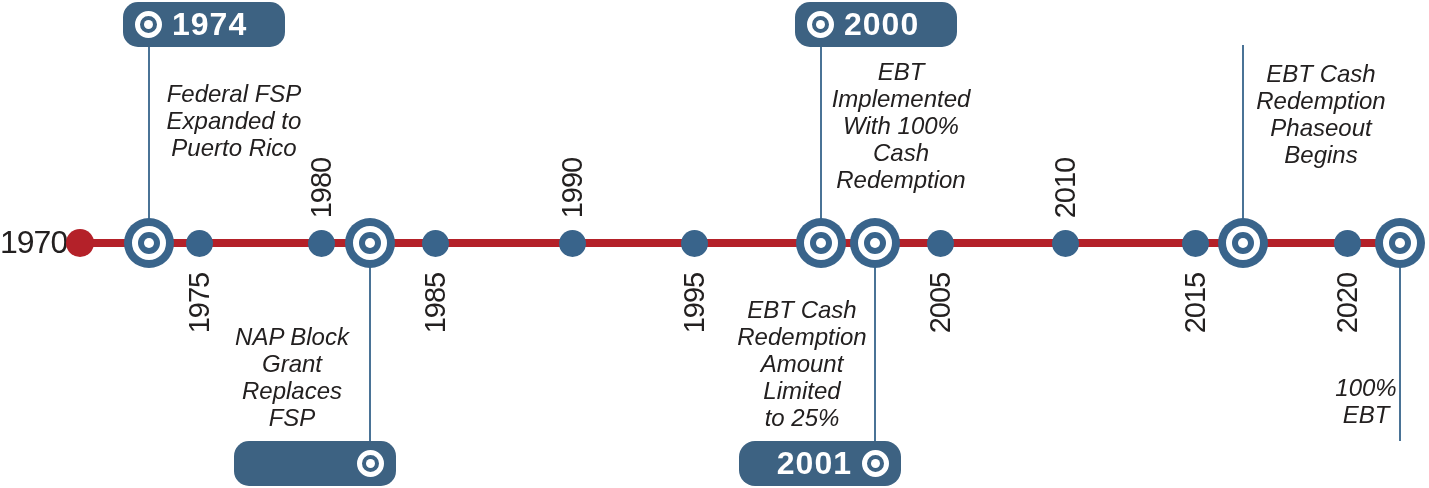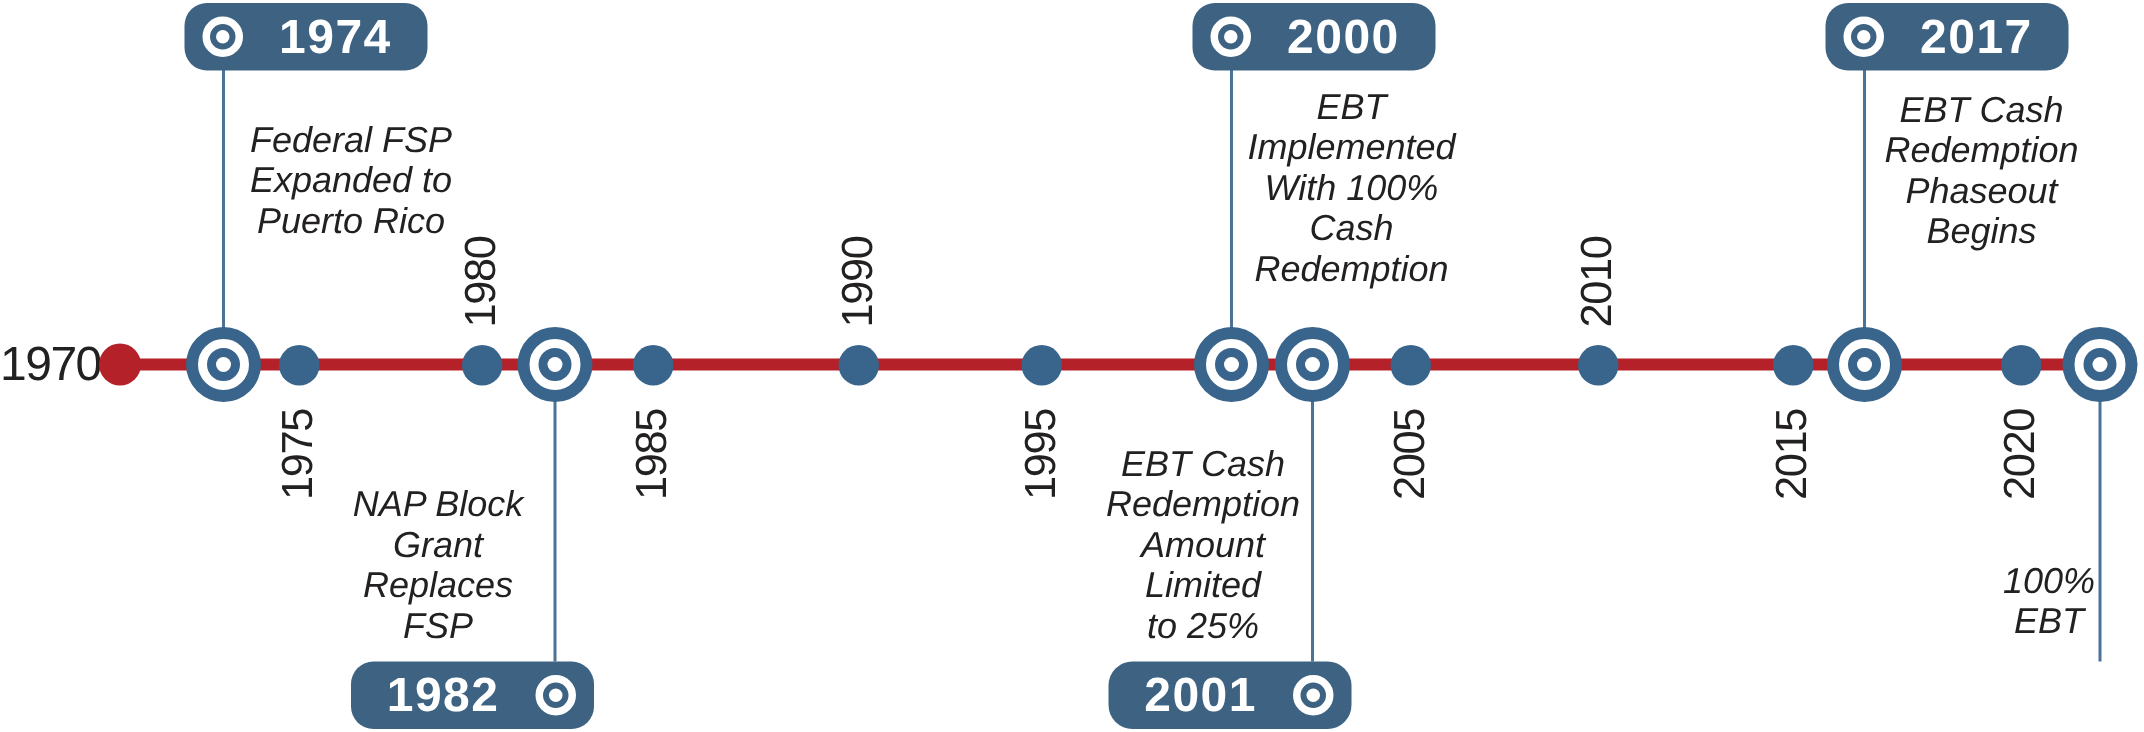--- a/index.html
+++ b/index.html
@@ -40,21 +40,21 @@
     position:absolute;width:50px;height:50px;border-radius:50%;background:var(--marker-blue);z-index:3;
   }
   .event-marker::before{
     content:"";position:absolute;inset:8px;border:6px solid #fff;border-radius:50%;
   }
   .event-marker::after{
     content:"";position:absolute;inset:20px;background:#fff;border-radius:50%;
   }
   .badge{
     position:absolute;width:162px;height:45px;background:var(--badge-blue);border-radius:15px;
-    display:flex;align-items:center;gap:24px;z-index:4;box-sizing:border-box;
+    display:flex;align-items:center;gap:10px;z-index:4;box-sizing:border-box;
   }
   .badge.top{padding-left:12px;justify-content:flex-start;}
   .badge.bottom{padding-right:12px;justify-content:flex-end;}
   .badge .year{
     color:var(--badge-text);font-size:32px;font-weight:700;letter-spacing:1px;line-height:45px;
     white-space:nowrap;
   }
   .badge-target{
     width:27px;height:27px;border-radius:50%;position:relative;flex:none;
   }
@@ -99,21 +99,20 @@
     <div class="badge top" style="left: 123px; top: 2px;">
       <div class="badge-target"></div>
       <span class="year">1974</span>
     </div>
     <div class="event-desc" style="left: 104px; top: 60px; margin-top: 20px;">Federal FSP
 Expanded to
 Puerto Rico</div>
     <div class="connector" style="left: 369px; top: 243px; height: 198px;"></div>
     <div class="event-marker" style="left: 345px; top: 218px;"></div>
     <div class="badge bottom" style="left: 234px; top: 441px;">
-      <span class="year">1982</span>
       <div class="badge-target"></div>
     </div>
     <div class="event-desc" style="left: 162px; top: 323px;">NAP Block
 Grant
 Replaces
 FSP</div>
     <div class="connector" style="left: 820px; top: 45px; height: 198px;"></div>
     <div class="event-marker" style="left: 796px; top: 218px;"></div>
     <div class="badge top" style="left: 795px; top: 2px; text-align: right;">
       <div class="badge-target"></div>
@@ -130,24 +129,20 @@
       <span class="year">2001</span>
       <div class="badge-target"></div>
     </div>
     <div class="event-desc" style="left: 672px; top: 296px;">EBT Cash
 Redemption
 Amount
 Limited
 to 25%</div>
     <div class="connector" style="left: 1242px; top: 45px; height: 198px;"></div>
     <div class="event-marker" style="left: 1218px; top: 218px;"></div>
-    <div class="badge top" style="left: 1217px; top: 2px;">
-      <div class="badge-target"></div>
-      <span class="year">2017</span>
-    </div>
     <div class="event-desc" style="left: 1191px; top: 60px;">EBT Cash
 Redemption
 Phaseout
 Begins</div>
     <div class="connector" style="left: 1399px; top: 243px; height: 198px;"></div>
     <div class="event-marker" style="left: 1375px; top: 218px;"></div>
     <div class="event-desc" style="left: 1236px; top: 374px;">100%
 EBT</div>
   </div>
 

